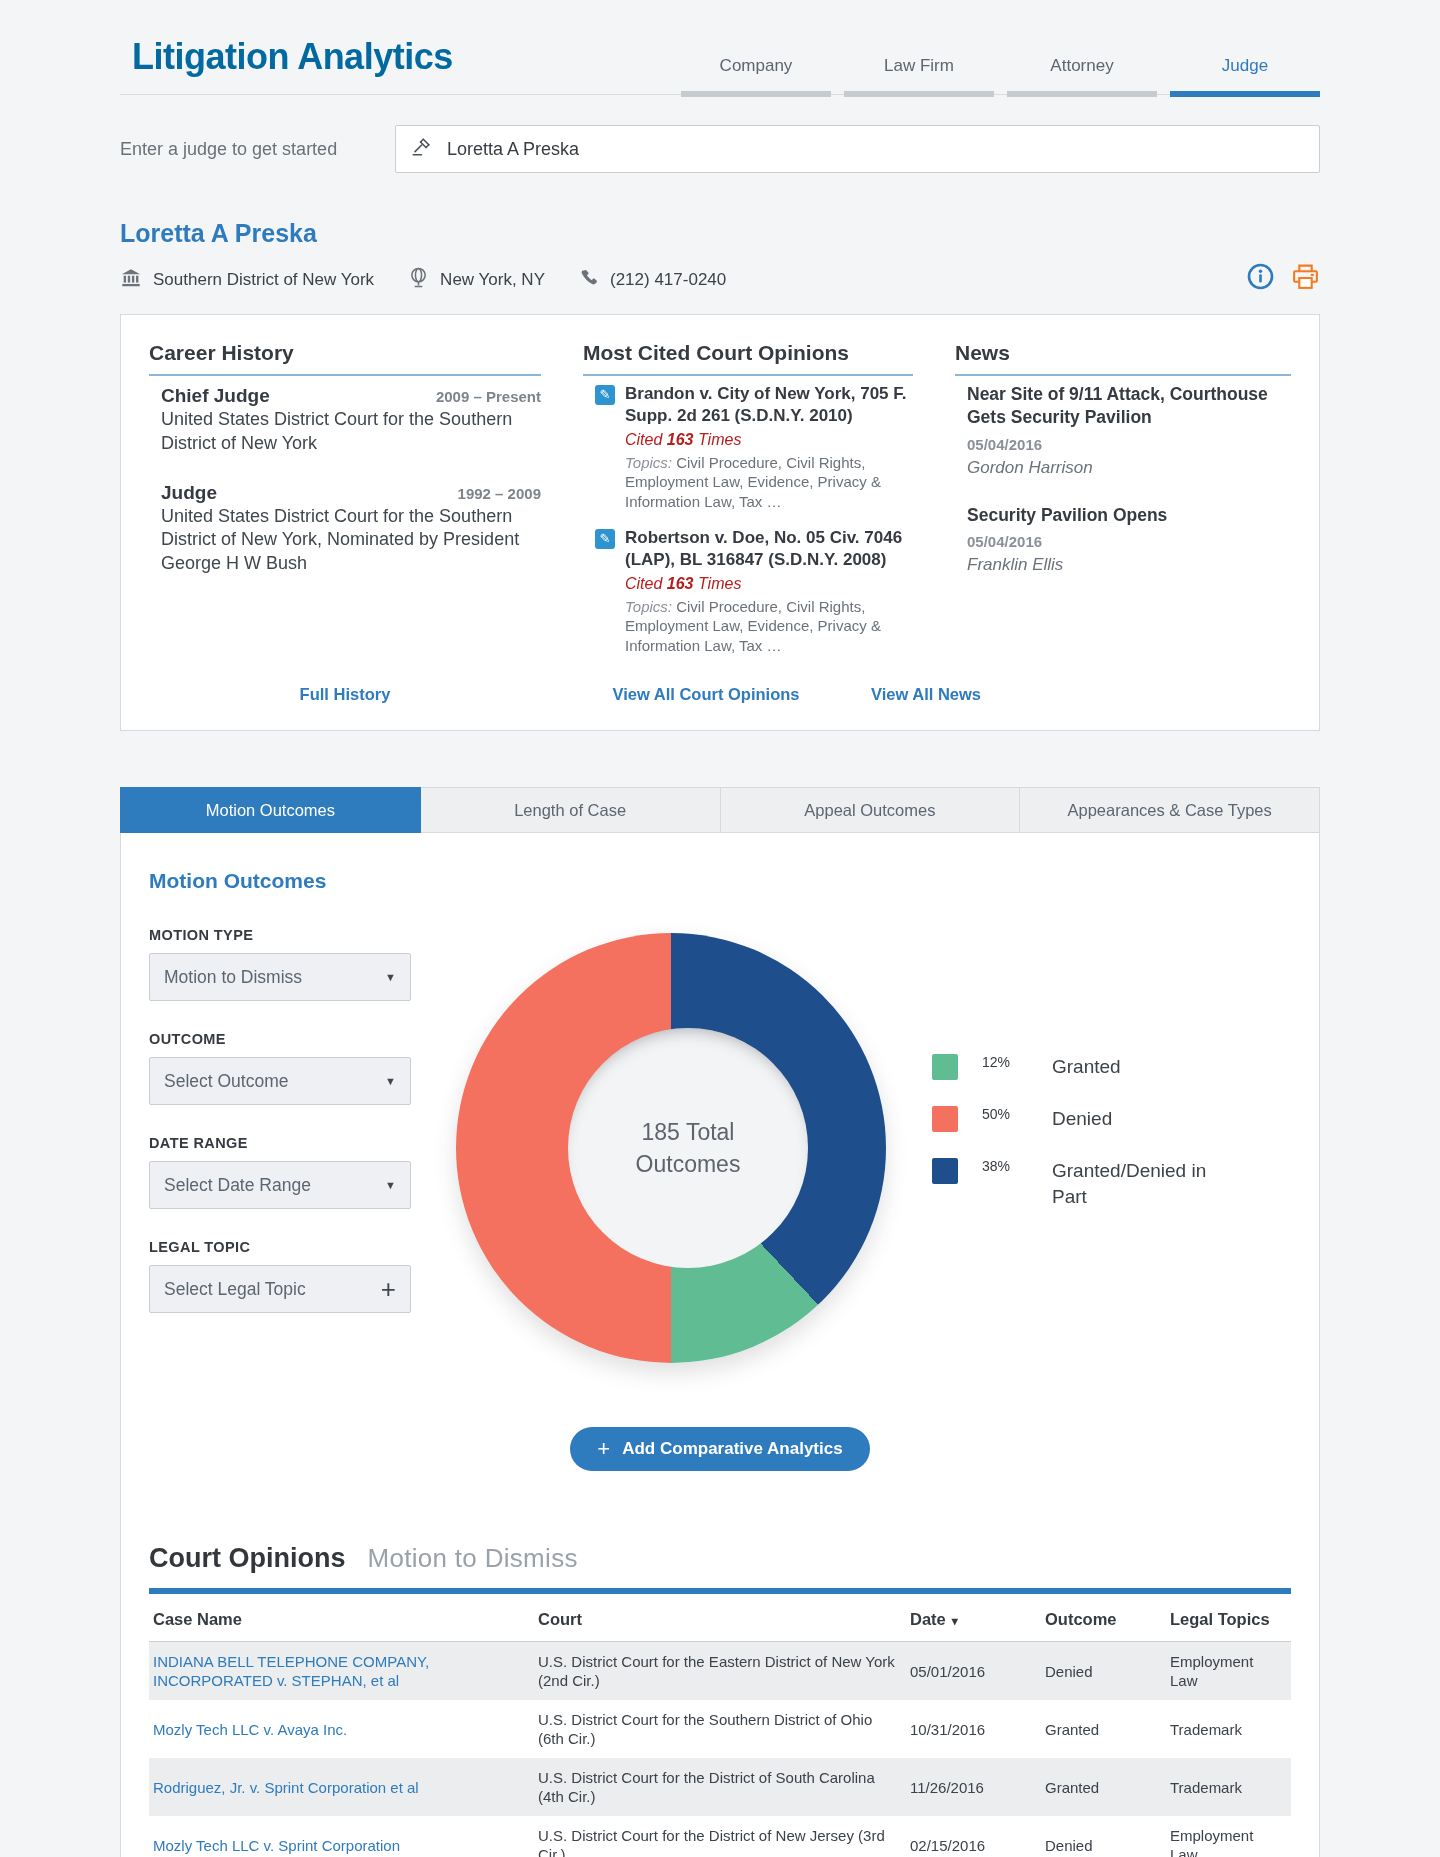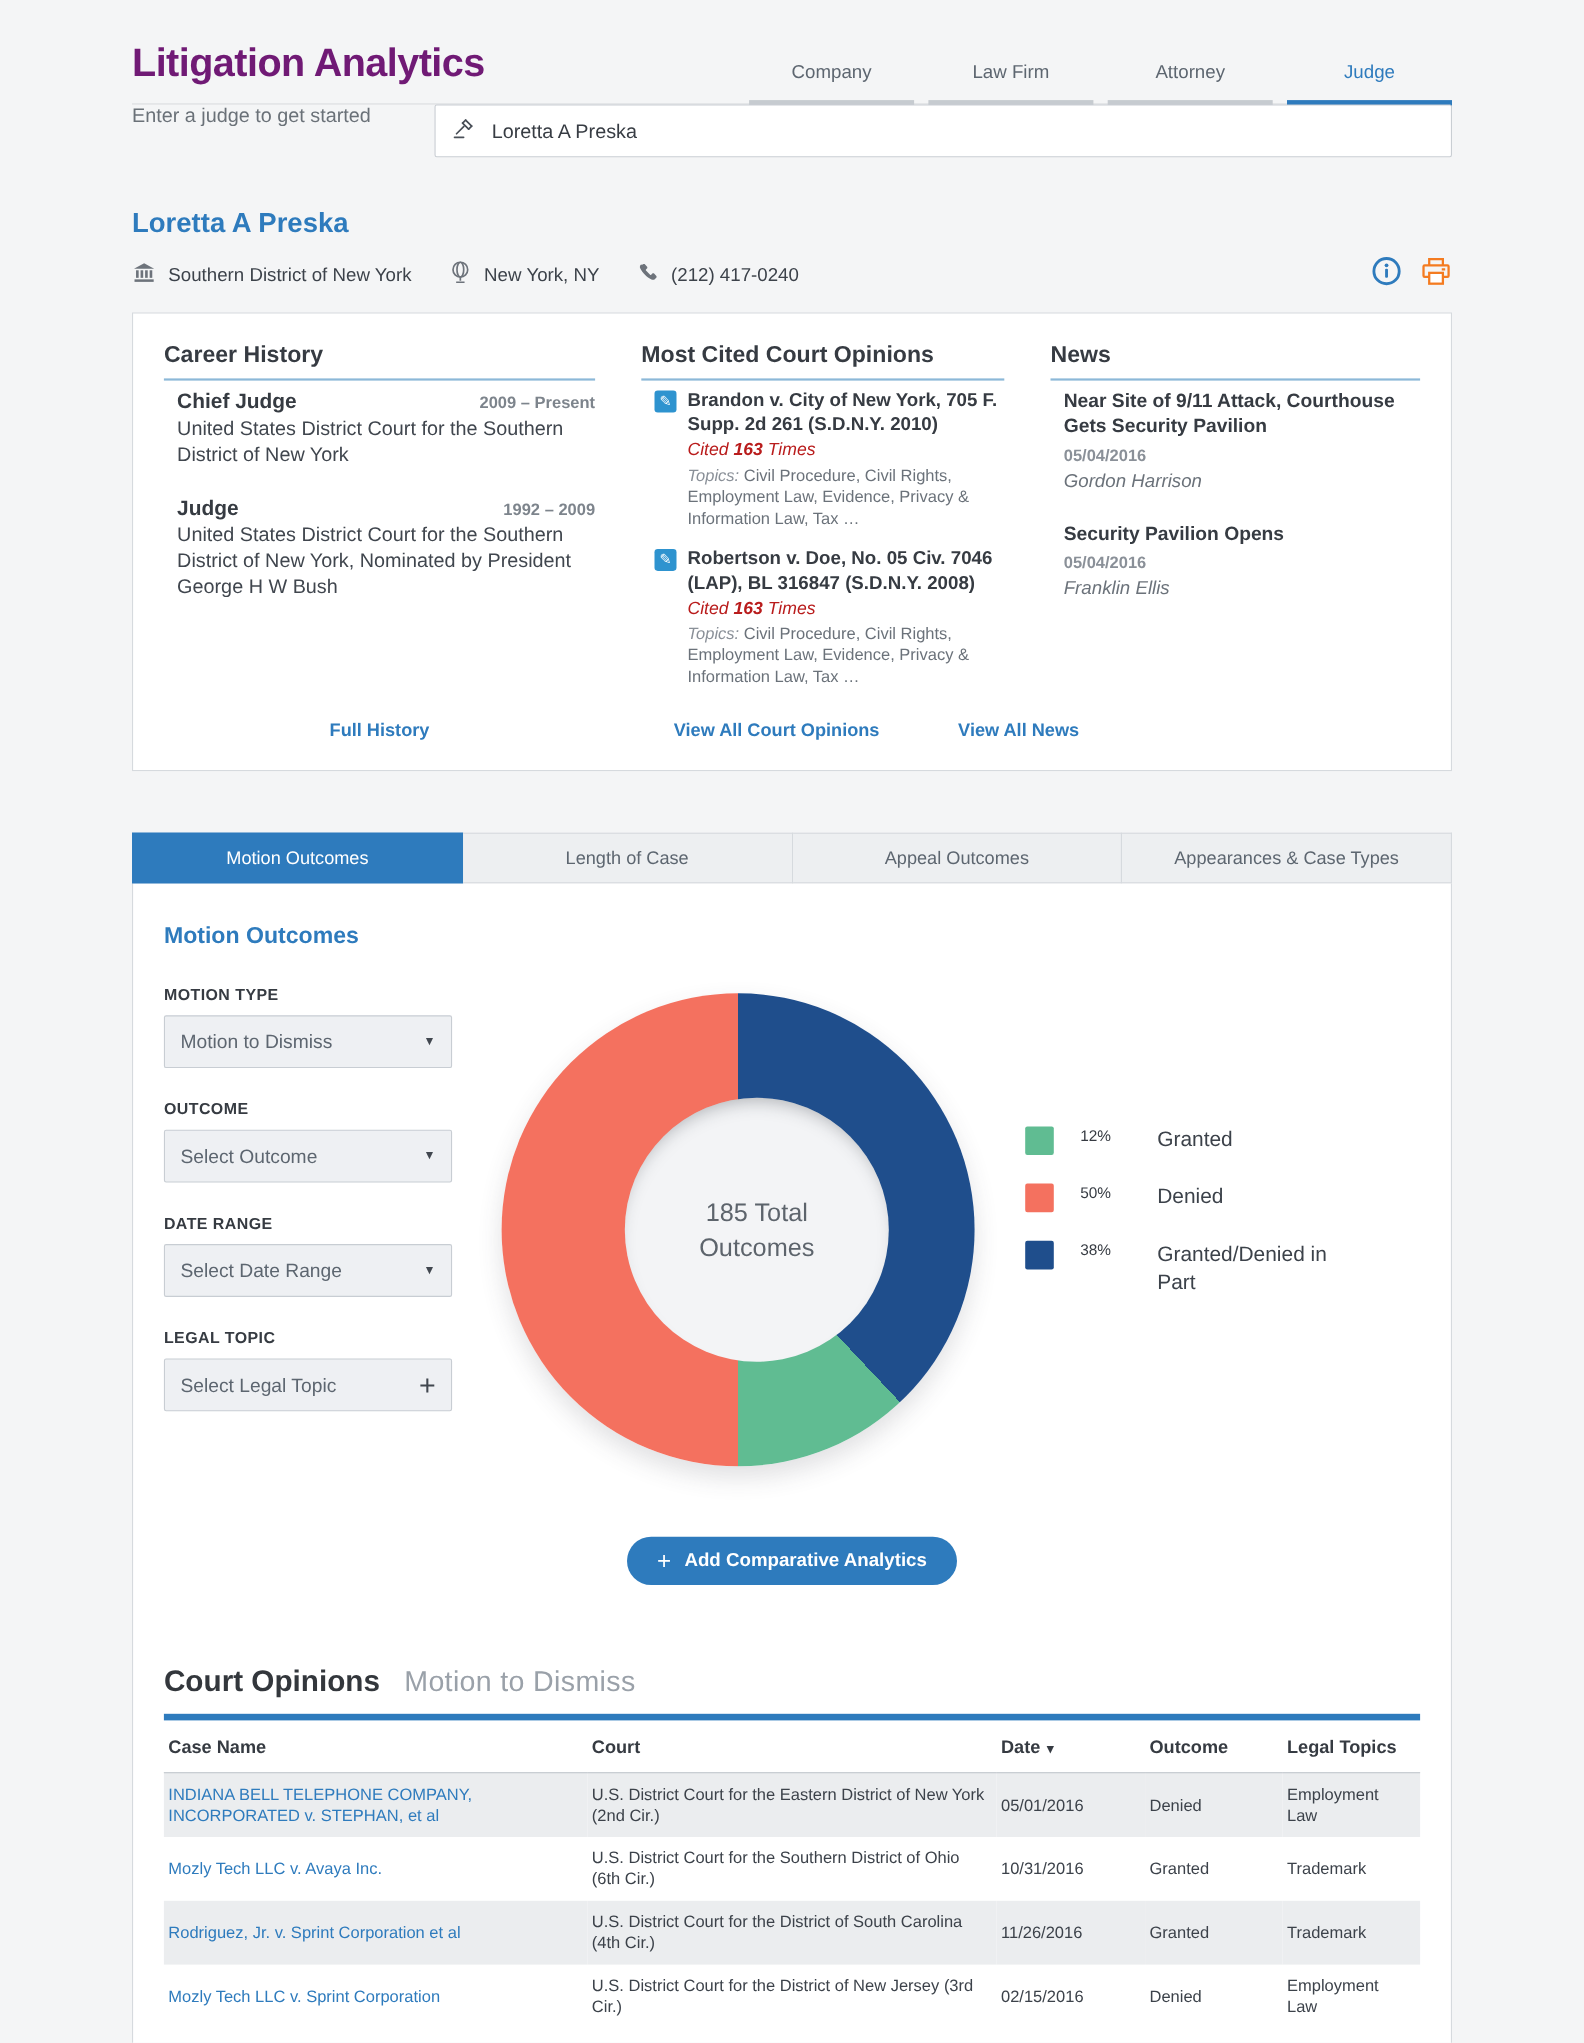--- a/index.html
+++ b/index.html
@@ -7,29 +7,29 @@
     width:1440px;height:1857px;overflow:hidden;
     background:#f4f5f6;
     font-family:"Liberation Sans",sans-serif;
     color:#40464e;
     -webkit-font-smoothing:antialiased;
   }
   .page{width:1200px;margin:0 auto;padding-top:36px;}
 
   
   .hdr{display:flex;justify-content:space-between;align-items:flex-end;border-bottom:1px solid #d9dcde;}
-  .hdr h1{margin:0 0 16px;font-size:36px;font-weight:700;color:#701a75;letter-spacing:-0.5px;}
+  .hdr h1{margin:0 12px 16px;font-size:36px;font-weight:700;color:#0369a1;letter-spacing:-0.5px;}
   .htabs{display:flex;gap:13px;}
   .htab{width:150px;text-align:center;font-size:17px;color:#5d6670;cursor:pointer;}
   .htab .bar{height:6px;background:#c6cbd0;margin-top:15px;margin-bottom:-3px;}
   .htab.active{color:#2e7bbd;}
   .htab.active .bar{background:#2e7bbd;}
 
   
-  .search-row{display:flex;}
+  .search-row{display:flex;align-items:center;margin-top:30px;}
   .search-label{width:275px;font-size:18px;color:#6a7178;}
   .search-box{flex:1;height:48px;background:#fff;border:1px solid #c9ced3;border-radius:2px;display:flex;align-items:center;padding:0 14px;box-sizing:border-box;}
   .search-box .gavel{margin-right:13px;flex:0 0 auto;}
   .search-box input{border:0;outline:0;flex:1;font-family:"Liberation Sans",sans-serif;font-size:18px;color:#373c43;background:transparent;}
 
   
   .judge-name{margin-top:46px;font-size:25px;color:#2e7bbd;font-weight:700;}
   .judge-meta{position:relative;display:flex;align-items:center;margin-top:18px;font-size:17px;color:#3c424a;}
   .meta-item{display:flex;align-items:center;gap:11px;margin-right:34px;}
   .meta-actions{position:absolute;right:0;top:-3px;display:flex;gap:17px;align-items:center;}

